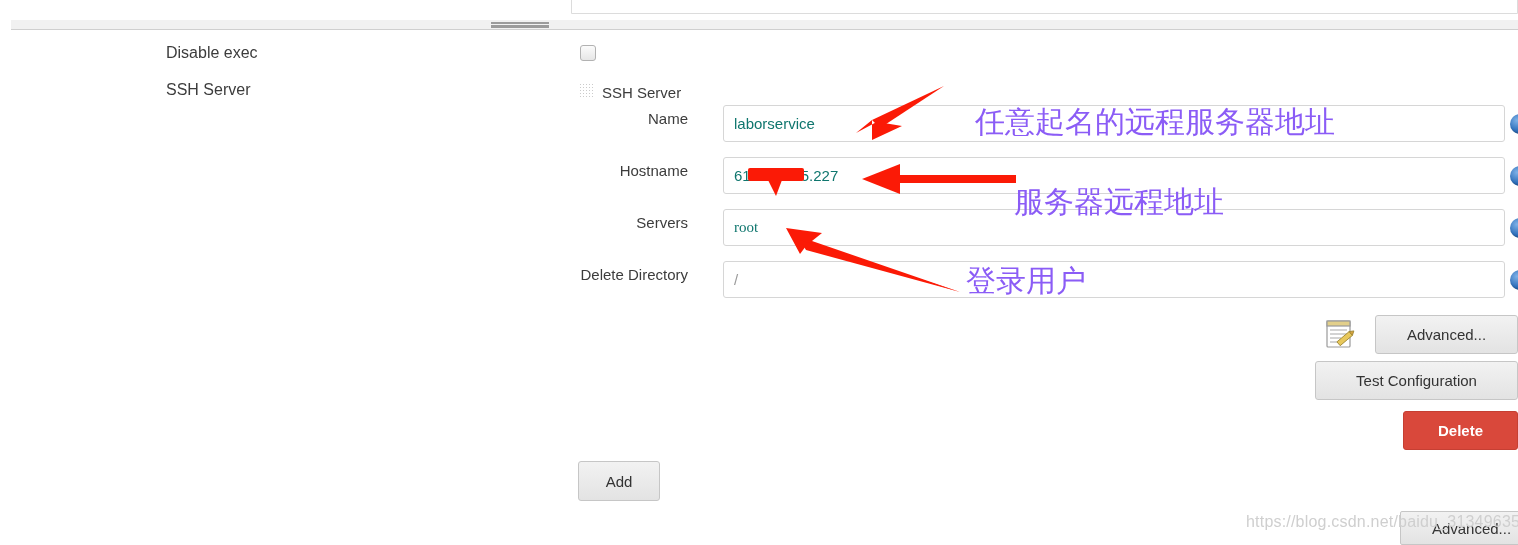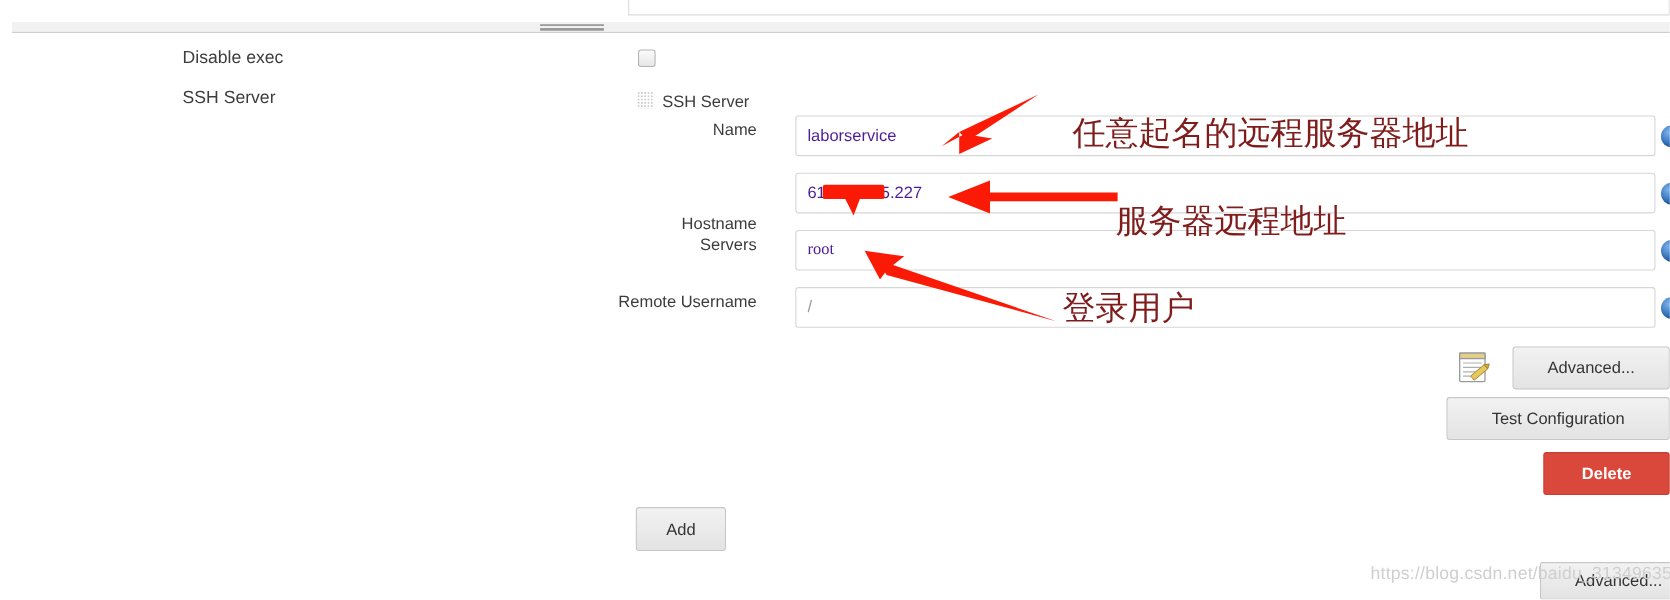--- a/index.html
+++ b/index.html
@@ -94,36 +94,36 @@
   
   .row-label {
     position: absolute;
     font-size: 15px;
     color: #3c3c3c;
     white-space: nowrap;
     text-align: right;
   }
   .lbl-ssh   { left: 42px;  top: 84px;  text-align: left; }
   .lbl-name  { left: 0px;   top: 110px; width: 128px; }
-  .lbl-host  { left: 0px;   top: 162px; width: 128px; margin-top: 33px; }
+  .lbl-host  { left: 0px;   top: 162px; width: 128px; }
   .lbl-user  { left: 0px;   top: 214px; width: 128px; }
   .lbl-dir   { left: 0px;   top: 266px; width: 128px; }
 
   .field {
     position: absolute;
     left: 163px;
     width: 782px;
     height: 37px;
     border: 1px solid #d6d6d6;
     border-radius: 3px;
     background: #fff;
     box-sizing: border-box;
     font-family: "Liberation Sans", sans-serif;
     font-size: 15px;
-    color: #4c1d95;
+    color: #0f766e;
     padding: 0 10px;
     outline: none;
   }
   .field.f-name { top: 105px; }
   .field.f-host { top: 157px; }
   .field.f-user { top: 209px; font-family: Liberation Serif, serif; }
   .field.f-dir  { top: 261px; }
   .field::placeholder { color: #9a9a9a; }
 
   
@@ -183,21 +183,21 @@
   
   .notepad-icon {
     position: absolute;
     left: 763px; top: 317px;
     width: 34px; height: 34px;
   }
 
   
   .anno-text {
     position: absolute;
-    color: #7f1d1d;
+    color: #8b5cf6;
     font-size: 30px;
     line-height: 1;
     white-space: nowrap;
     font-family: "DejaVu Sans", sans-serif;
   }
   .anno-1 { left: 975px; top: 107px; }
   .anno-2 { left: 1014px; top: 187px; }
   .anno-3 { left: 966px; top: 266px; }
 
   .arrow-layer {
@@ -240,21 +240,21 @@
 
   <div class="chk"></div>
 
   <div class="grip"></div>
 
   <div class="row-label lbl-ssh">SSH Server</div>
 
   <div class="row-label lbl-name">Name</div>
   <div class="row-label lbl-host">Hostname</div>
   <div class="row-label lbl-user">Servers</div>
-  <div class="row-label lbl-dir">Remote Username</div>
+  <div class="row-label lbl-dir">Delete Directory</div>
 
   <input class="field f-name" type="text" value="laborservice" style="">
   <input class="field f-host" type="text" value="61.152.225.227" style="">
   <input class="field f-user" type="text" value="root" style="">
   <input class="field f-dir" type="text" placeholder="/" style="">
 
   <div class="help-icon h1"></div>
   <div class="help-icon h2"></div>
   <div class="help-icon h3"></div>
   <div class="help-icon h4"></div>

